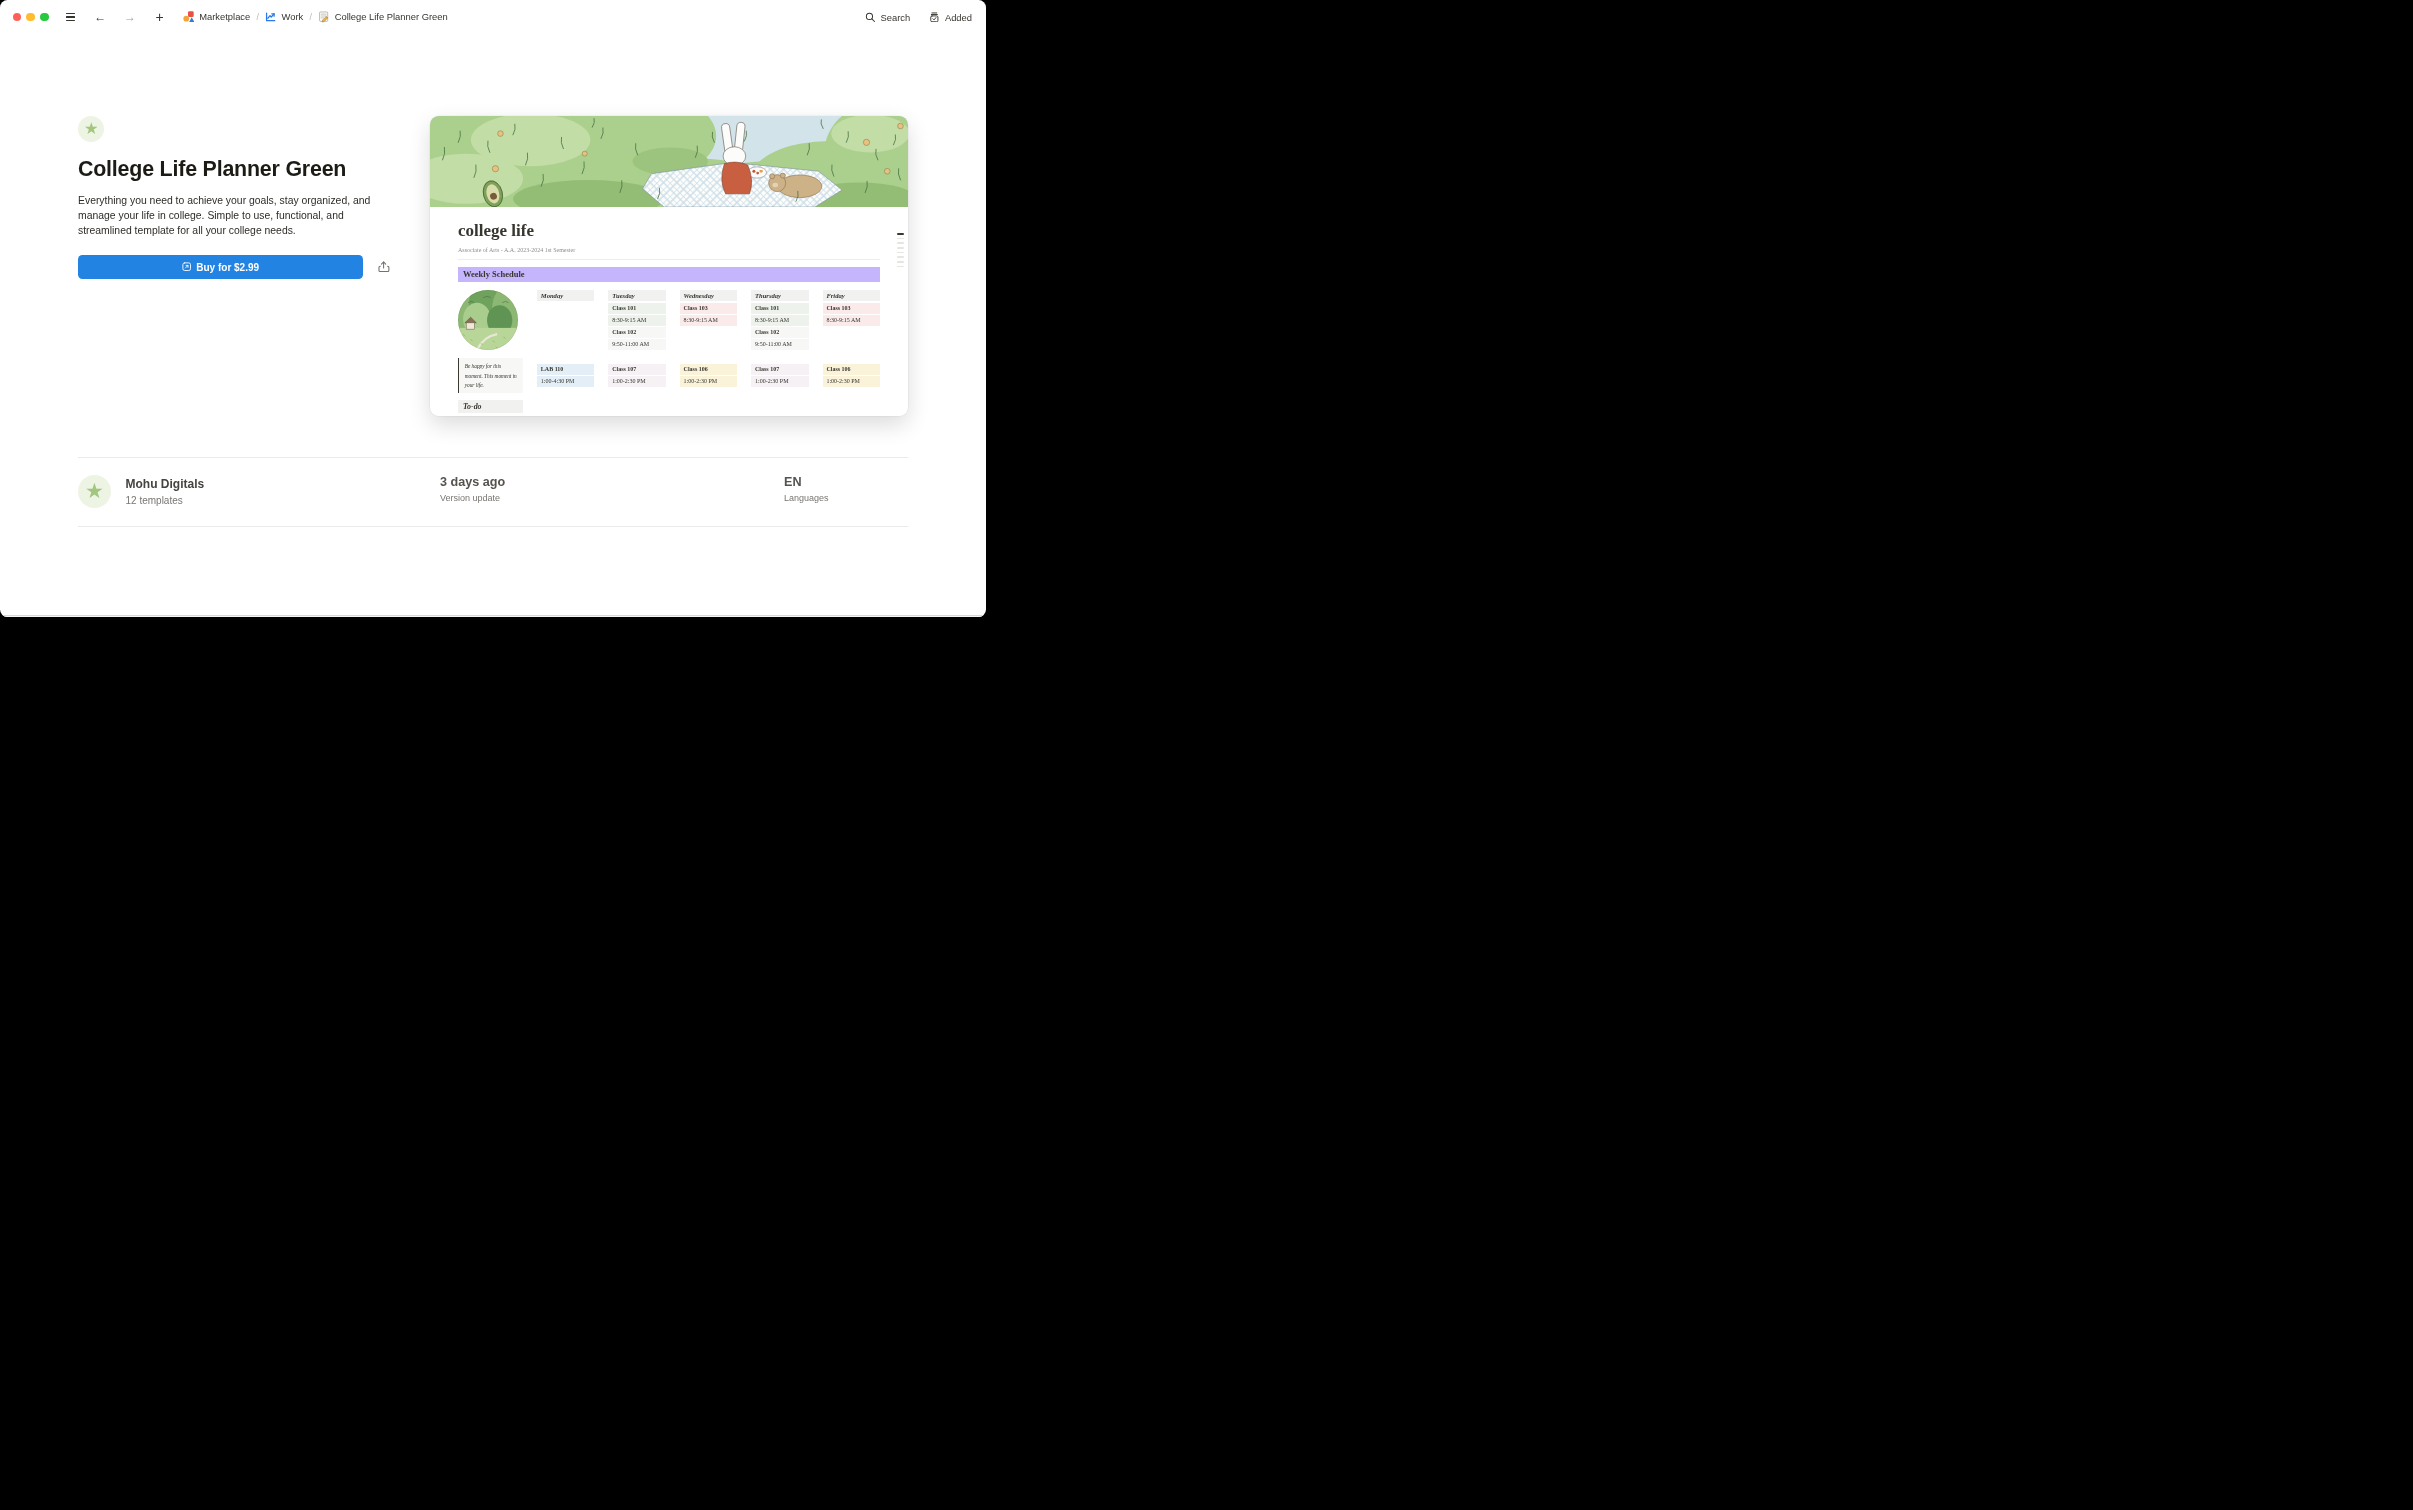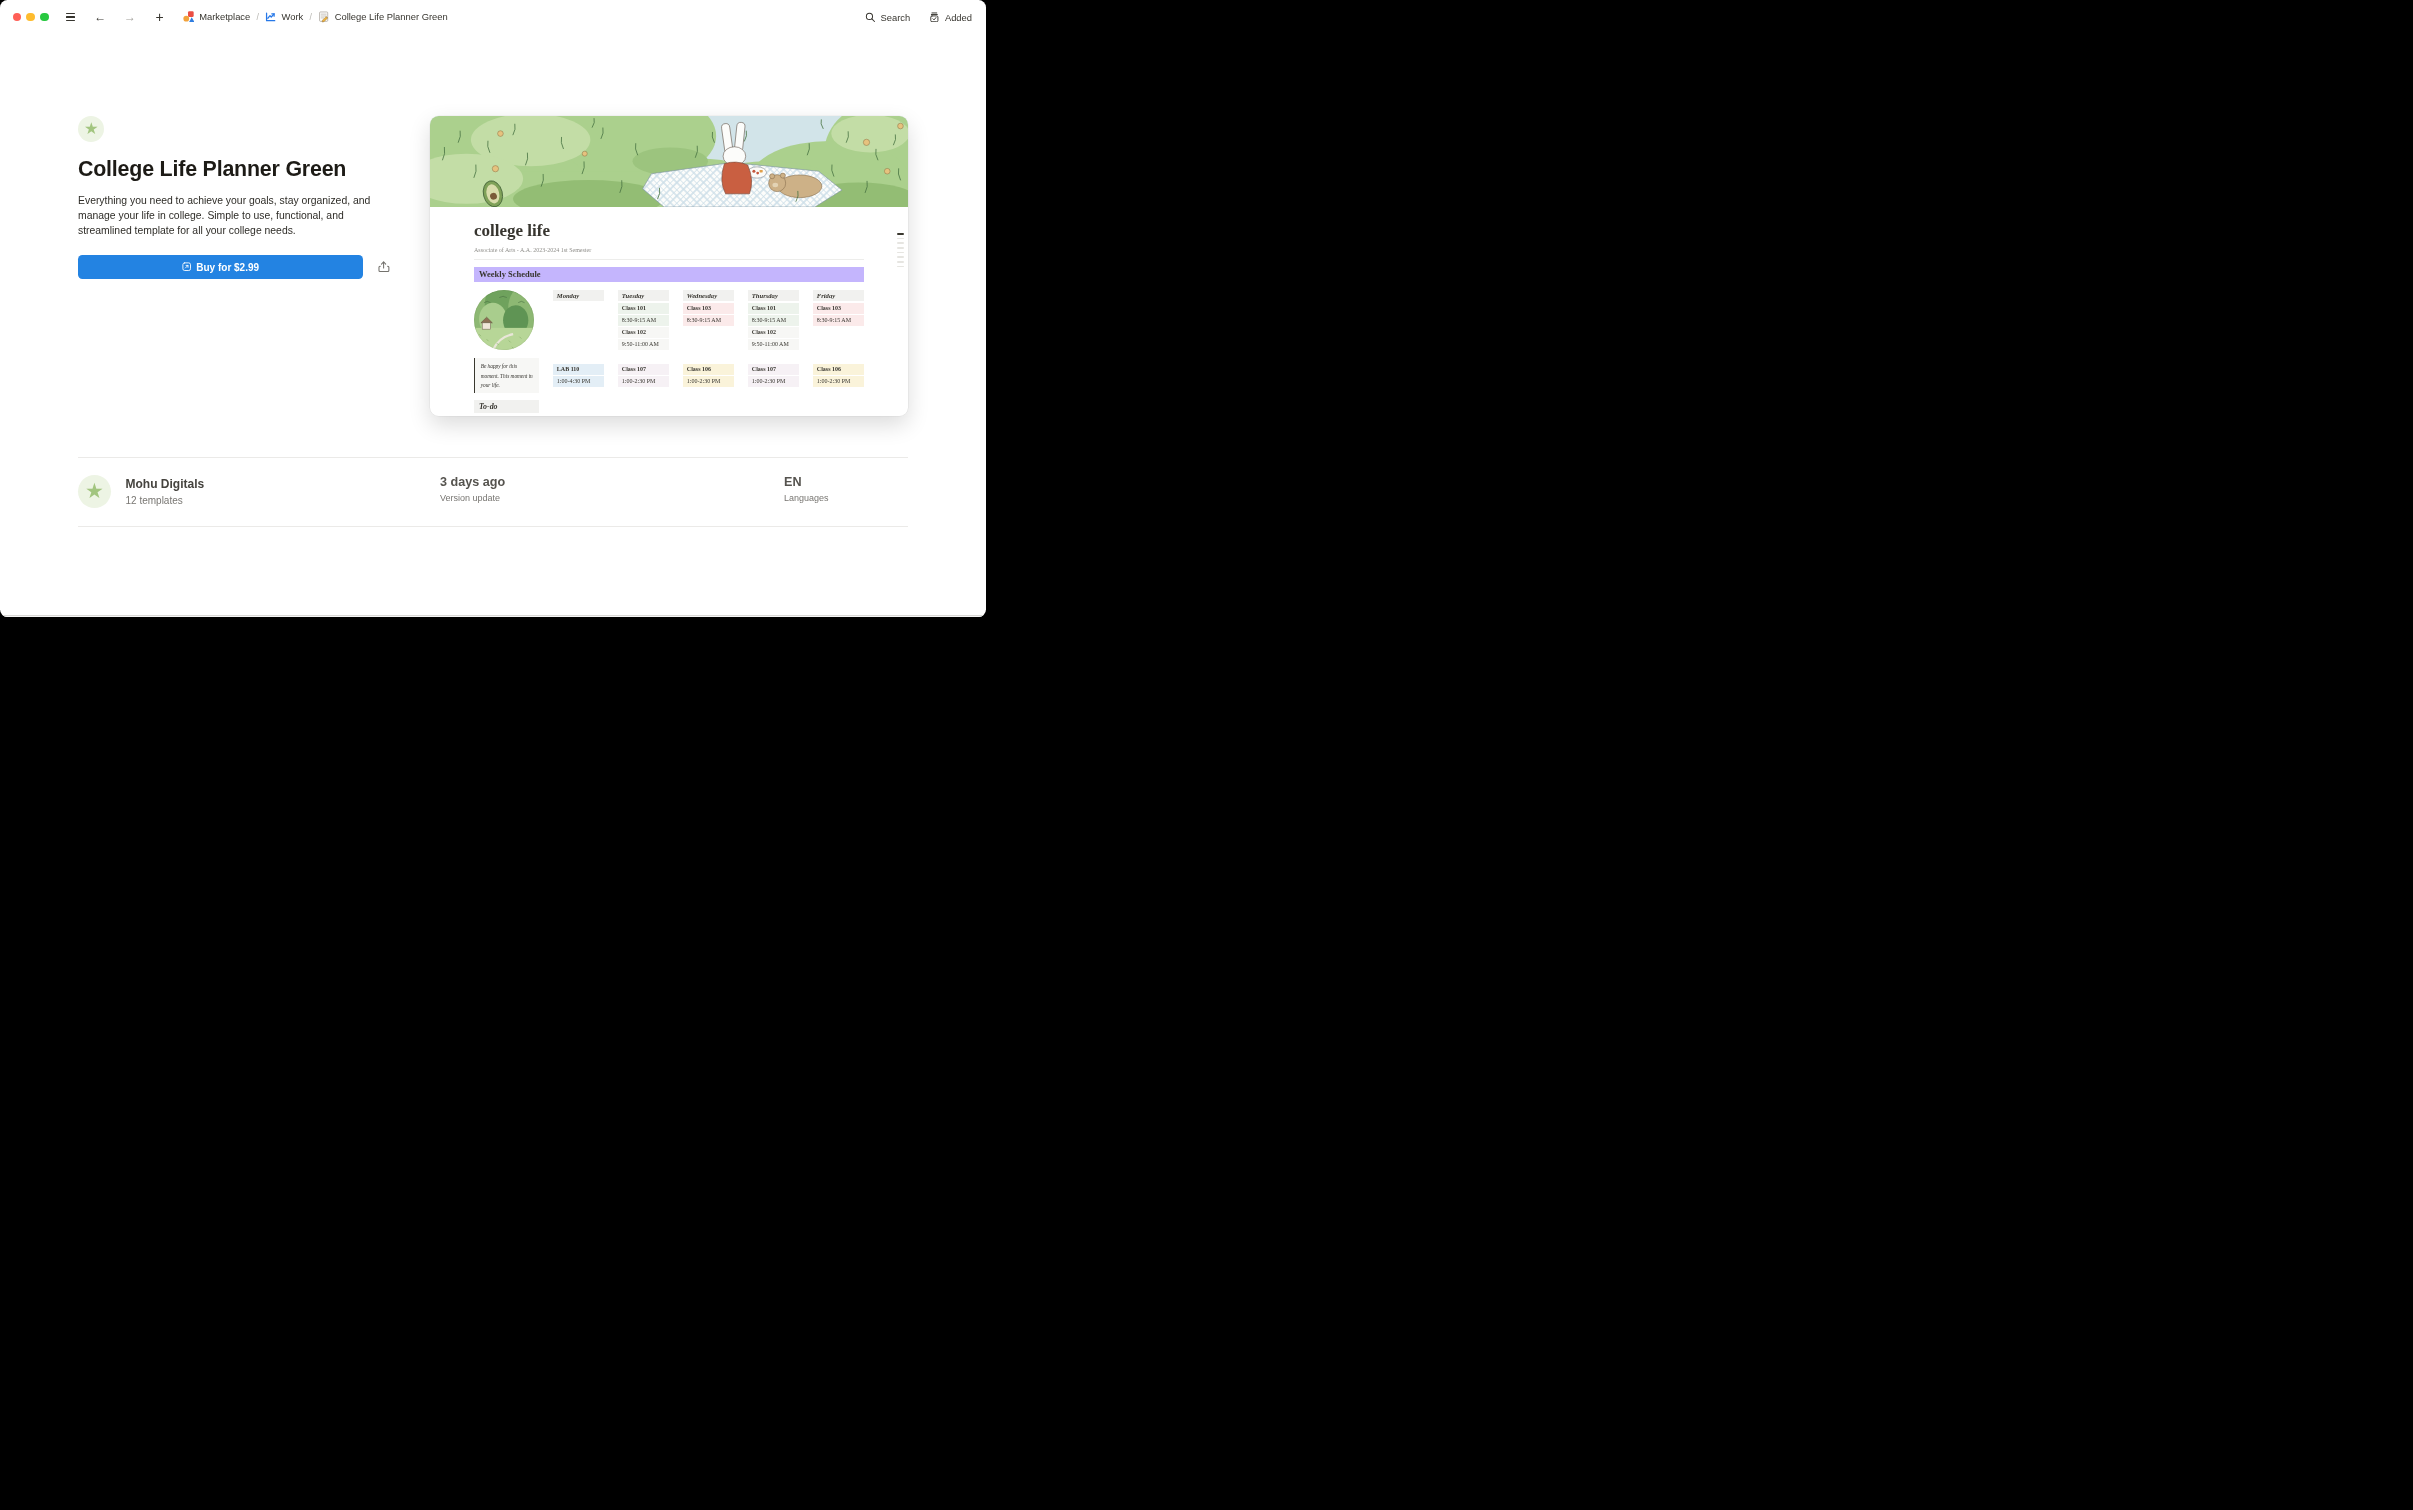--- a/index.html
+++ b/index.html
@@ -34,21 +34,21 @@
   h1.page-title { margin-top:14.5px; font-size:21.4px; font-weight:700; letter-spacing:-0.2px; color:#1d1b16; }
   .hero-desc { margin-top:10.7px; font-size:10.4px; line-height:1.45; color:#2e2c27; }
   .buy-row { margin-top:17px; display:flex; align-items:center; gap:13.2px; }
   .buy-btn { width:285px; height:24.5px; border:none; border-radius:4.4px; background:#2383e2; color:#fff; font-size:10px; font-weight:700; font-family:inherit; display:flex; align-items:center; justify-content:center; gap:5px; cursor:pointer; }
   .share-btn { background:none; border:none; cursor:pointer; display:flex; padding:1.3px; }
 
   
   .preview-card { margin-left:auto; width:478px; height:300px; background:#fff; border-radius:8.8px;
     box-shadow:0 0 0 0.6px rgba(0,0,0,.055), 0 8.8px 22.6px rgba(0,0,0,.14); overflow:hidden; position:relative; }
   .preview-illustration { display:block; width:100%; height:91px; }
-  .preview-body { padding:0 44px; font-family:"Liberation Serif","DejaVu Serif",serif; color:#37352f; }
+  .preview-body { padding:0 28px; font-family:"Liberation Serif","DejaVu Serif",serif; color:#37352f; }
   .mini-title { margin-top:14px; font-size:17px; font-weight:700; }
   .mini-subtitle { margin-top:6.3px; font-size:6px; color:#8f8e8a; }
   .mini-divider { margin-top:5.7px; border-top:0.6px solid #ededeb; }
   .section-banner { margin-top:7px; background:#c4b5fd; font-size:8.5px; font-weight:700; padding:2.5px 5px; }
   .schedule-grid { margin-top:8.2px; display:grid; grid-template-columns:65px repeat(5,1fr); column-gap:14px; row-gap:6.3px; }
   .r1 { grid-row:1; } .r2 { grid-row:2; } .r3 { grid-row:3; }
   .cover-wrap { grid-column:1; }
   .day-header { background:#f1f1ef; font-style:italic; font-weight:700; font-size:6.6px; padding:1.9px 3.8px; margin-bottom:2.5px; }
   .cell { padding:1.6px 3.8px; margin-bottom:1.6px; font-size:6px; min-height:10.4px; }
   .cell.name { font-weight:700; }

